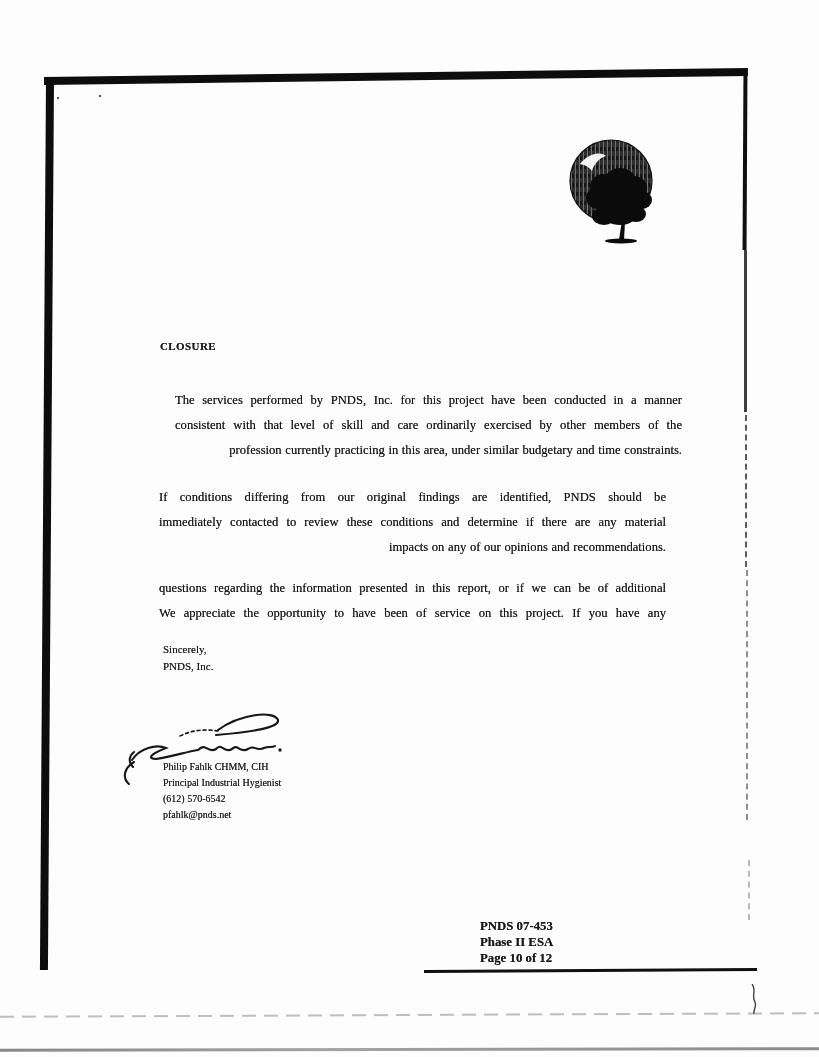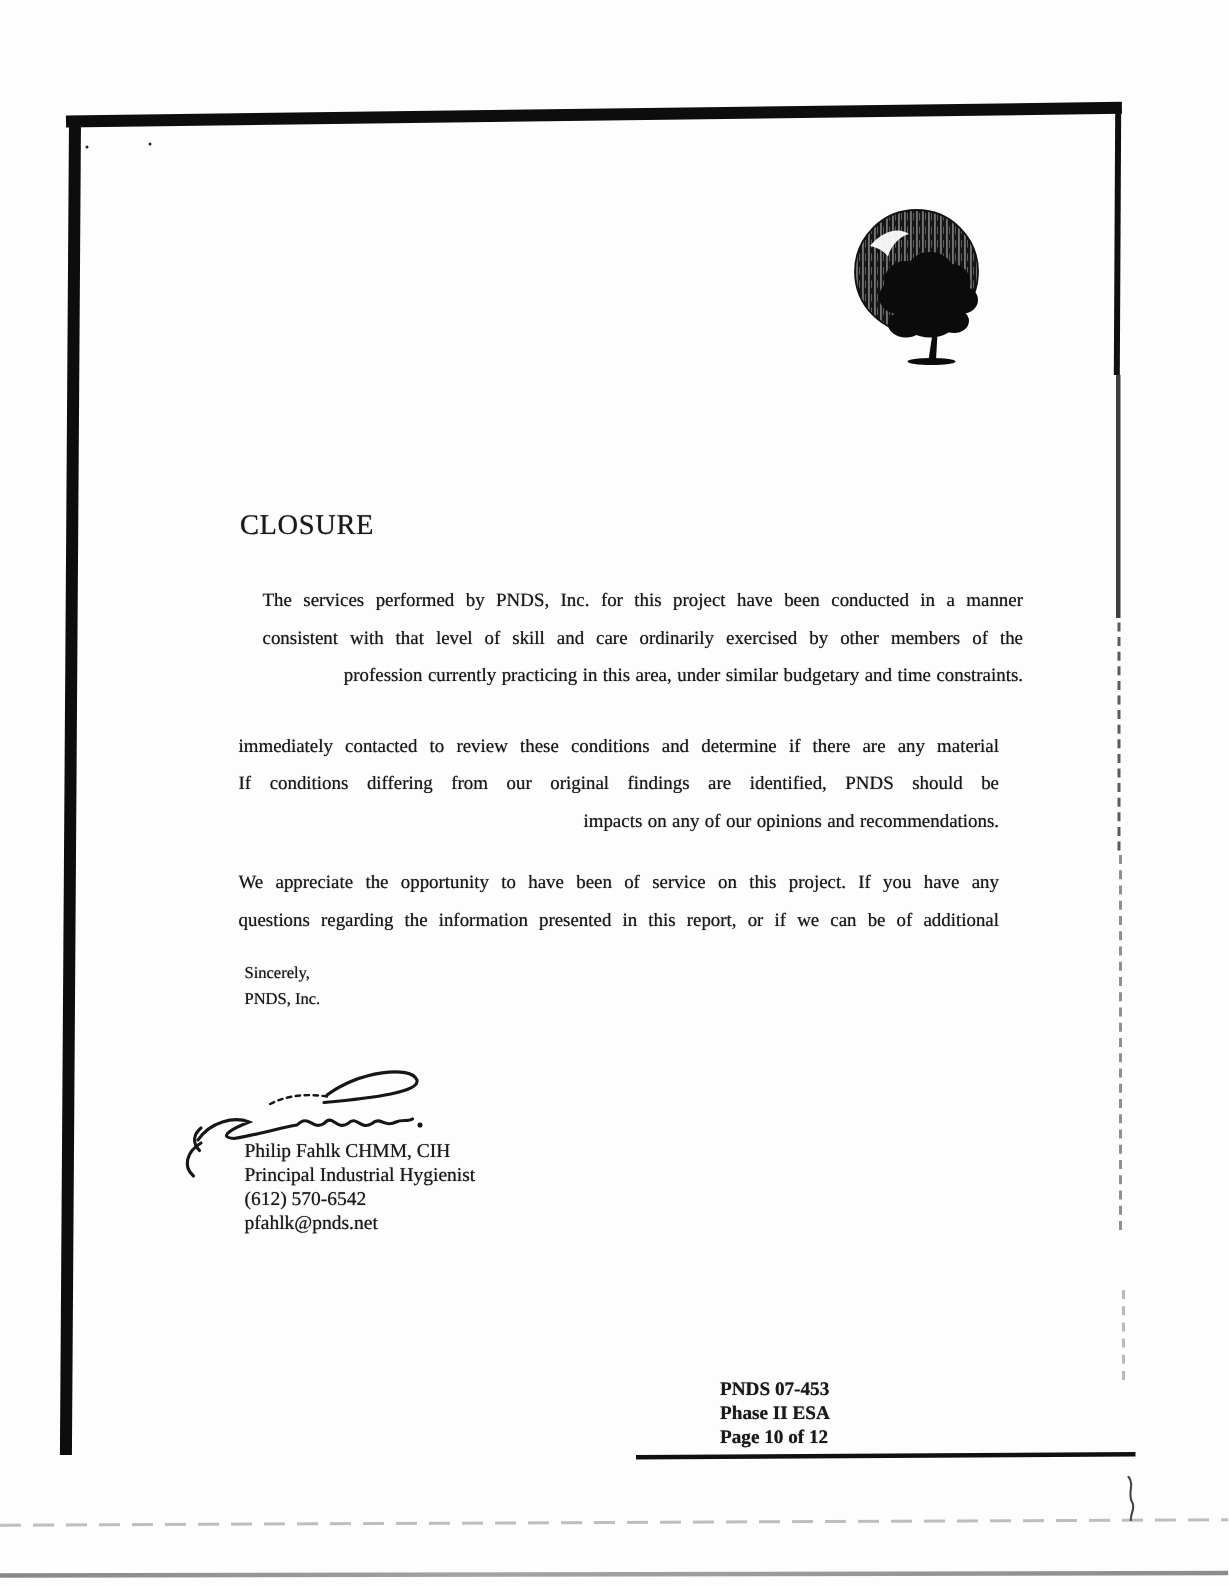--- a/index.html
+++ b/index.html
@@ -15,28 +15,28 @@
   .edge-right-b{position:absolute;left:744px;top:250px;width:3px;height:162px;background:#1d1d1d;opacity:.85;}
   .edge-right-c{position:absolute;left:745px;top:415px;width:0;height:152px;border-left:2.5px dashed #333;opacity:.8;}
   .edge-right-d{position:absolute;left:746px;top:570px;width:0;height:250px;border-left:2px dashed #555;opacity:.65;}
   .edge-right-e{position:absolute;left:748px;top:860px;width:0;height:60px;border-left:2px dashed #777;opacity:.5;}
   .speck{position:absolute;background:#222;border-radius:50%;}
   .faint-line-1{position:absolute;left:0;top:1014px;width:819px;height:2px;opacity:.55;
        background:repeating-linear-gradient(90deg,#8a8a8a 0 14px,transparent 14px 22px);transform:rotate(-0.25deg);}
   .faint-line-2{position:absolute;left:0;top:1048px;width:819px;height:3px;opacity:.8;
        background:linear-gradient(90deg,#6a6a6a,#8d8d8d 40%,#707070);transform:rotate(-0.12deg);}
   
-  .heading{position:absolute;left:160px;top:340px;font-size:19px;font-weight:normal;letter-spacing:.4px;}
+  .heading{position:absolute;left:160px;top:340px;font-size:11px;font-weight:bold;letter-spacing:.4px;}
   .para{position:absolute;left:159px;width:507px;font-size:12.6px;word-spacing:.5px;}
   .para .tline{height:25px;line-height:25px;white-space:nowrap;}
   .jline{text-align:justify;text-align-last:justify;}
   .lline{text-align:right;}
   .p1{top:388px;margin-left:16px;} .p2{top:485px;} .p3{top:576px;}
   .closing{position:absolute;left:163px;top:641px;font-size:11px;line-height:16.5px;}
-  .signer{position:absolute;left:163px;top:759px;font-size:13px;line-height:15.9px;}
+  .signer{position:absolute;left:163px;top:759px;font-size:10px;line-height:15.9px;}
   .sigwrap{position:absolute;left:122px;top:704px;width:172px;height:82px;}
   .logowrap{position:absolute;left:566px;top:124px;width:96px;height:128px;}
   .footer{position:absolute;left:480px;top:918px;width:180px;text-align:left;
           font-size:12.8px;font-weight:bold;line-height:16px;}
   .footer-line{position:absolute;left:424px;top:969px;width:333px;height:3px;background:#101010;
           transform:rotate(-0.35deg);}
   .curl{position:absolute;left:750px;top:984px;}
 </style>
 </head>
 <body>
@@ -88,28 +88,28 @@
 
   <div class="heading ink">CLOSURE</div>
 
   <div class="para p1">
     <div class="tline jline ink">The services performed by PNDS, Inc. for this project have been conducted in a manner</div>
     <div class="tline jline ink">consistent with that level of skill and care ordinarily exercised by other members of the</div>
     <div class="tline lline ink">profession currently practicing in this area, under similar budgetary and time constraints.</div>
   </div>
 
   <div class="para p2">
+    <div class="tline jline ink">If conditions differing from our original findings are identified, PNDS should be</div>
     <div class="tline jline ink">immediately contacted to review these conditions and determine if there are any material</div>
-    <div class="tline jline ink">If conditions differing from our original findings are identified, PNDS should be</div>
     <div class="tline lline ink">impacts on any of our opinions and recommendations.</div>
   </div>
 
   <div class="para p3">
+    <div class="tline jline ink">questions regarding the information presented in this report, or if we can be of additional</div>
     <div class="tline jline ink">We appreciate the opportunity to have been of service on this project.  If you have any</div>
-    <div class="tline jline ink">questions regarding the information presented in this report, or if we can be of additional</div>
   </div>
 
   <div class="closing">
     <div class="ink">Sincerely,</div>
     <div class="ink">PNDS, Inc.</div>
   </div>
 
   <svg class="sigwrap" viewBox="0 0 172 82">
     <g stroke="#161616" stroke-width="2.1" fill="none" stroke-linecap="round">
       <path d="M96 26 C118 10 152 6 156 16 C158 24 128 28 94 31"></path>

